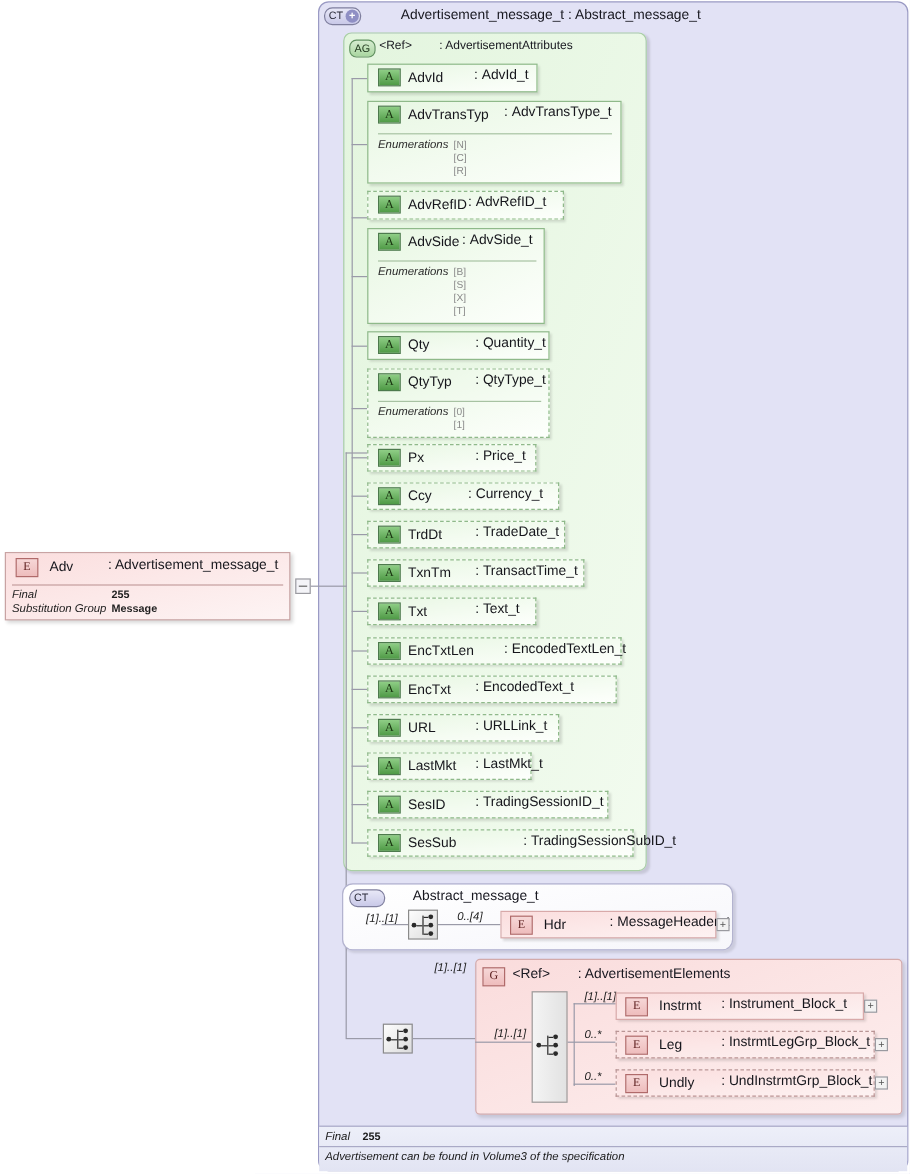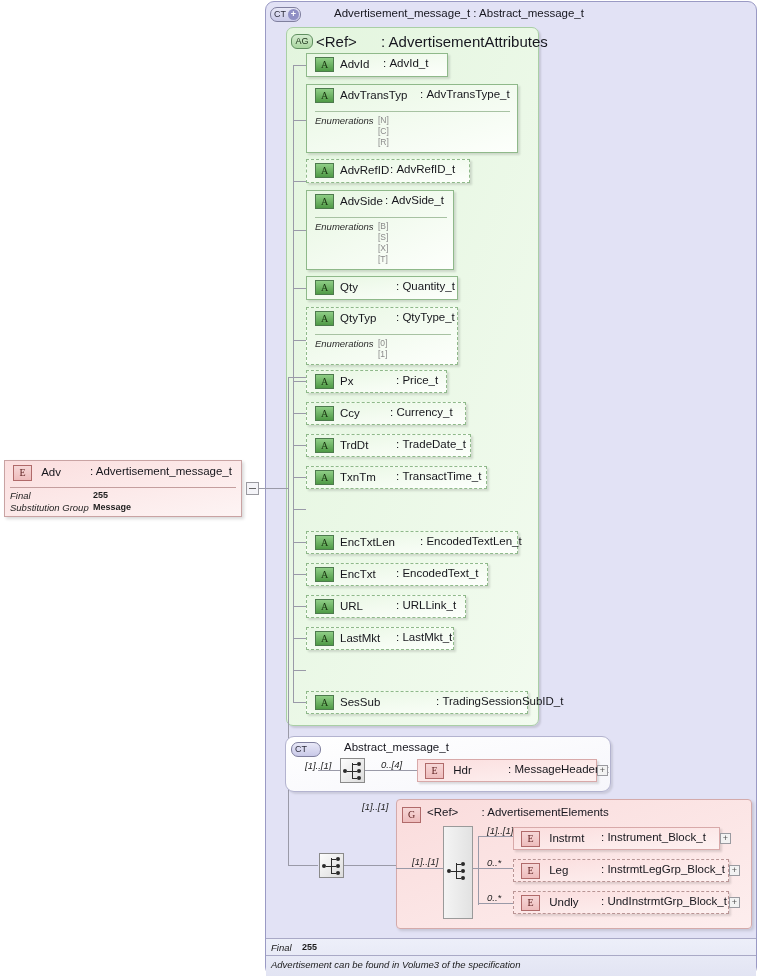--- a/index.html
+++ b/index.html
@@ -128,21 +128,21 @@
   }
   .ag-box {
     position: absolute;
     border: 1px solid #a9cfa5;
     border-radius: 7px;
     background: linear-gradient(to bottom right, #e3f5de, #f2fbef);
     box-shadow: 2px 2px 2px rgba(0,0,0,0.12);
   }
   .ag-title {
     position: absolute;
-    font-size: 15px; color: #17171f; white-space: nowrap;
+    font-size: 10px; color: #17171f; white-space: nowrap;
   }
 
   
   .attr-box {
     position: absolute;
     background: linear-gradient(to bottom right, #e8f7e3, #fdfffc);
     box-shadow: 2px 2px 2px rgba(0,0,0,0.13);
   }
   .attr-box.solid  { border: 1px solid #8fb98a; }
   .attr-box.dashed { border: 1px dashed #8fb98a; }
@@ -261,21 +261,21 @@
     <span>AdvertisementAttributes</span>
   </div>
 
   <div class="line vline" style="left:293px; top:65px; height:638px;"></div>
 
   <div class="line hline" style="left:293px; top:65px; width:13px;"></div>
   <div class="attr-box solid" style="left:306px; top:53px; width:142px; height:24px;">
     <div class="attr-row">
       <span class="icon-a">A</span><span class="attr-name">AdvId</span>
     </div>
-    <div class="attr-row" style="left:76px;">
+    <div class="attr-row" style="left:88px;">
       <span>:</span>
       <span class="attr-type">AdvId_t</span>
     </div>
   </div>
 
   <div class="line hline" style="left:293px; top:120px; width:13px;"></div>
   <div class="attr-box solid" style="left:306px; top:84px; width:212px; height:69px;">
     <div class="attr-row">
       <span class="icon-a">A</span><span class="attr-name">AdvTransTyp</span>
     </div>
@@ -382,34 +382,43 @@
     <div class="attr-row">
       <span class="icon-a">A</span><span class="attr-name">TxnTm</span>
     </div>
     <div class="attr-row" style="left:89px;">
       <span>:</span>
       <span class="attr-type">TransactTime_t</span>
     </div>
   </div>
 
   <div class="line hline" style="left:293px; top:509px; width:13px;"></div>
+  <div class="attr-box dashed" style="left:306px; top:498px; width:141px; height:23px;">
+    <div class="attr-row">
+      <span class="icon-a">A</span><span class="attr-name">Txt</span>
+    </div>
+    <div class="attr-row" style="left:89px;">
+      <span>:</span>
+      <span class="attr-type">Text_t</span>
+    </div>
+  </div>
 
   <div class="line hline" style="left:293px; top:542px; width:13px;"></div>
   <div class="attr-box dashed" style="left:306px; top:531px; width:212px; height:23px;">
     <div class="attr-row">
       <span class="icon-a">A</span><span class="attr-name">EncTxtLen</span>
     </div>
     <div class="attr-row" style="left:113px;">
       <span>:</span>
       <span class="attr-type">EncodedTextLen_t</span>
     </div>
   </div>
 
   <div class="line hline" style="left:293px; top:574px; width:13px;"></div>
-  <div class="attr-box dashed" style="left:306px; top:563px; width:182px; height:23px;">
+  <div class="attr-box dashed" style="left:306px; top:563px; width:208px; height:23px;">
     <div class="attr-row">
       <span class="icon-a">A</span><span class="attr-name">EncTxt</span>
     </div>
     <div class="attr-row" style="left:89px;">
       <span>:</span>
       <span class="attr-type">EncodedText_t</span>
     </div>
   </div>
 
   <div class="line hline" style="left:293px; top:606px; width:13px;"></div>
@@ -417,31 +426,40 @@
     <div class="attr-row">
       <span class="icon-a">A</span><span class="attr-name">URL</span>
     </div>
     <div class="attr-row" style="left:89px;">
       <span>:</span>
       <span class="attr-type">URLLink_t</span>
     </div>
   </div>
 
   <div class="line hline" style="left:293px; top:638px; width:13px;"></div>
-  <div class="attr-box dashed" style="left:306px; top:627px; width:148px; height:23px;">
+  <div class="attr-box dashed" style="left:306px; top:627px; width:137px; height:23px;">
     <div class="attr-row">
       <span class="icon-a">A</span><span class="attr-name">LastMkt</span>
     </div>
     <div class="attr-row" style="left:89px;">
       <span>:</span>
       <span class="attr-type">LastMkt_t</span>
     </div>
   </div>
 
   <div class="line hline" style="left:293px; top:670px; width:13px;"></div>
+  <div class="attr-box dashed" style="left:306px; top:659px; width:201px; height:23px;">
+    <div class="attr-row">
+      <span class="icon-a">A</span><span class="attr-name">SesID</span>
+    </div>
+    <div class="attr-row" style="left:89px;">
+      <span>:</span>
+      <span class="attr-type">TradingSessionID_t</span>
+    </div>
+  </div>
 
   <div class="line hline" style="left:293px; top:702px; width:13px;"></div>
   <div class="attr-box dashed" style="left:306px; top:691px; width:222px; height:23px;">
     <div class="attr-row">
       <span class="icon-a">A</span><span class="attr-name">SesSub</span>
     </div>
     <div class="attr-row" style="left:89px;margin-left:40px;">
       <span>:</span>
       <span class="attr-type">TradingSessionSubID_t</span>
     </div>

